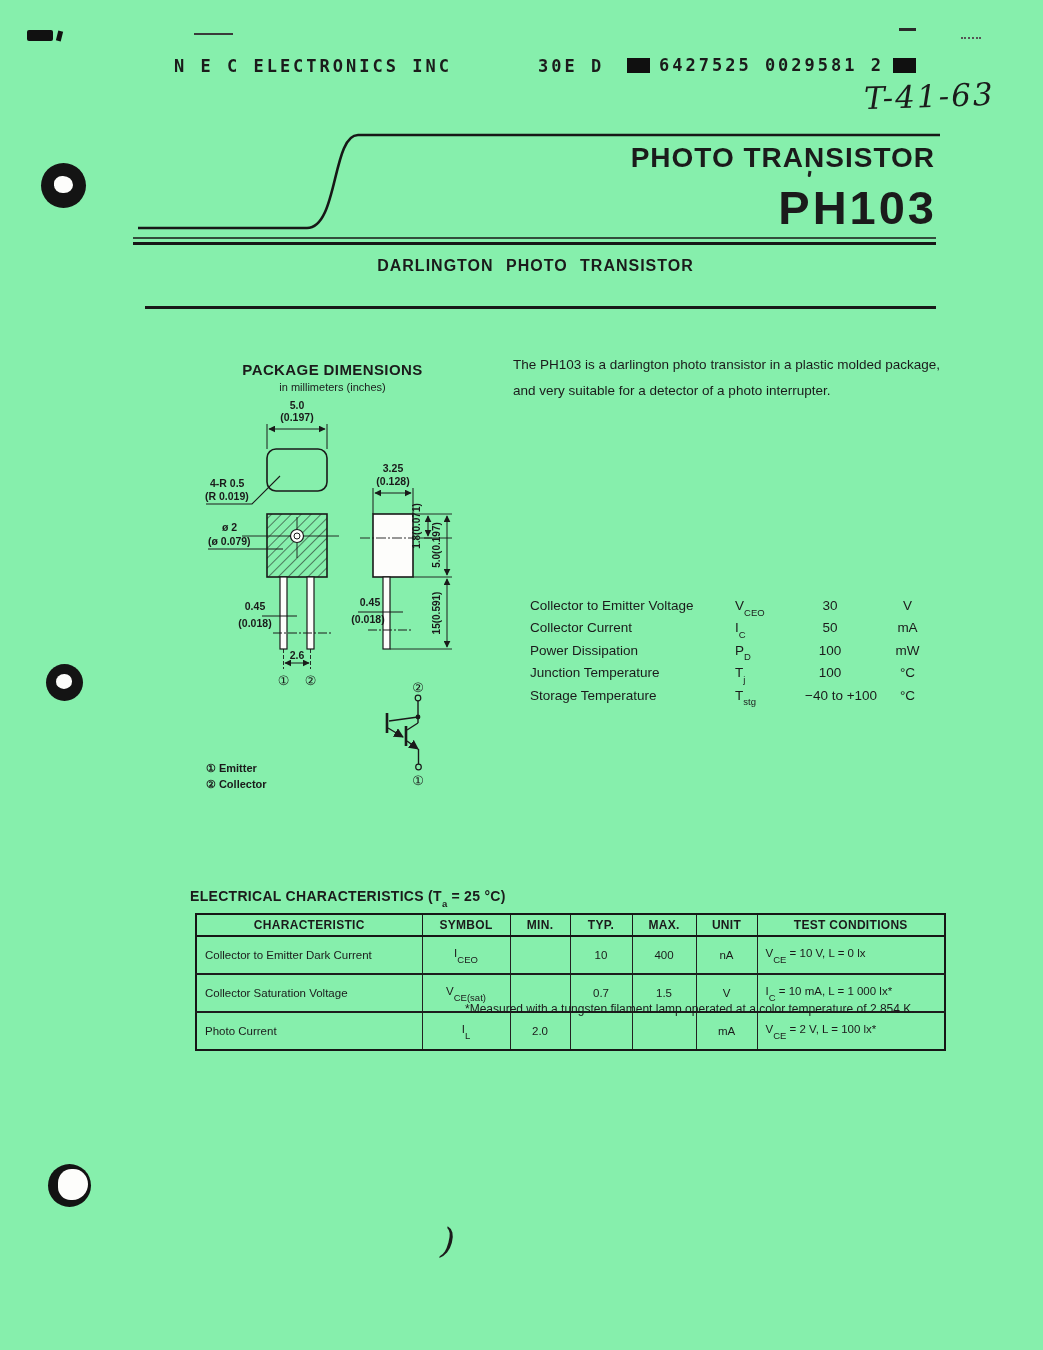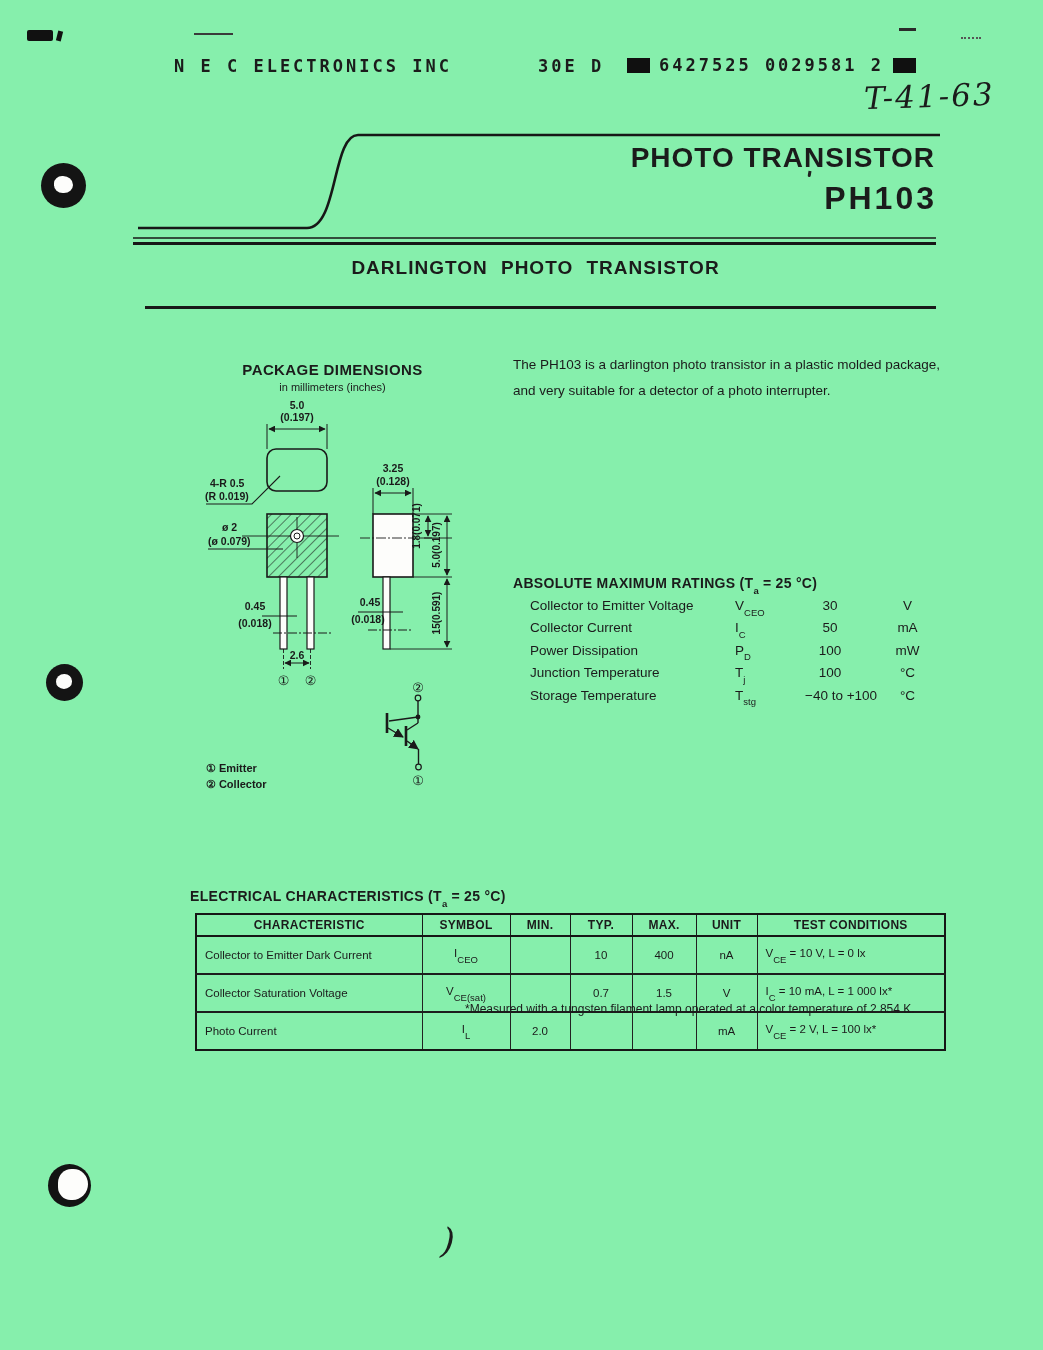--- a/index.html
+++ b/index.html
@@ -20,22 +20,22 @@
   .hdr-code{left:538px;top:56px;}
   .hdr-stamp{left:627px;top:55px;display:flex;align-items:center;gap:9px;}
   .sq{width:23px;height:15px;background:#101010;display:inline-block;}
   .handwrite{font-family:"DejaVu Serif",serif;font-style:italic;white-space:nowrap;}
   .hw-code{left:864px;top:78px;font-size:31px;transform:rotate(-2deg);letter-spacing:2px;}
   .hw-mark{left:441px;top:1221px;font-size:35px;transform:rotate(4deg);}
   
   .banner-svg{left:130px;top:128px;}
   .title-category{right:108px;top:142px;font-size:28px;font-weight:bold;letter-spacing:1px;white-space:nowrap;}
   .o-artifact{right:232px;top:171px;width:3px;height:6px;background:#222;border-radius:0 0 2px 2px;transform:rotate(10deg);}
-  .title-part{right:106px;top:180px;font-size:32px;font-weight:bold;letter-spacing:3px;white-space:nowrap;margin-left:16px;}
-  .title-sub{left:133px;top:257px;width:805px;text-align:center;font-size:19px;font-weight:bold;letter-spacing:1px;word-spacing:7px;white-space:nowrap;}
+  .title-part{right:106px;top:180px;font-size:47px;font-weight:bold;letter-spacing:3px;white-space:nowrap;margin-left:16px;}
+  .title-sub{left:133px;top:257px;width:805px;text-align:center;font-size:16px;font-weight:bold;letter-spacing:1px;word-spacing:7px;white-space:nowrap;}
   .rule-sub{left:145px;top:306px;width:791px;height:3px;background:#191919;}
   
   .pkg-title{left:205px;top:361px;width:255px;text-align:center;font-size:15px;font-weight:bold;letter-spacing:0.4px;white-space:nowrap;}
   .pkg-subtitle{left:205px;top:381px;width:255px;text-align:center;font-size:11px;font-weight:normal;}
   .desc{left:513px;top:352px;width:430px;font-size:13.5px;line-height:26px;}
   
   .amr-title{left:513px;top:575px;font-size:14px;font-weight:bold;letter-spacing:0.3px;white-space:nowrap;}
   .amr-table{left:530px;top:598px;font-size:13.5px;}
   .amr-row{display:flex;height:22.4px;align-items:baseline;white-space:nowrap;}
   .amr-c1{width:205px;}
@@ -190,23 +190,20 @@
       <line x1="218.5" y1="352" x2="218.5" y2="367" stroke-width="1.4"></line>
       <circle cx="218.5" cy="370" r="2.8" stroke-width="1.2"></circle>
     </g>
     <text class="svg-t svg-pin" x="218" y="295" text-anchor="middle">②</text>
     <text class="svg-t svg-pin" x="218" y="388" text-anchor="middle">①</text>
 
     <text class="svg-t svg-leg" x="6" y="375">① Emitter</text>
     <text class="svg-t svg-leg" x="6" y="391">② Collector</text>
   </svg>
 
-  <div class="abs amr-title">
-    <span>ABSOLUTE MAXIMUM RATINGS (T</span><sub>a</sub><span> = 25 °C)</span>
-  </div>
   <div class="abs amr-table">
     <div class="amr-row">
       <span class="amr-c1">Collector to Emitter Voltage</span>
       <span class="amr-c2"><span>V</span><sub>CEO</sub></span>
       <span class="amr-c3">30</span>
       <span class="amr-c4">V</span>
     </div>
     <div class="amr-row">
       <span class="amr-c1">Collector Current</span>
       <span class="amr-c2"><span>I</span><sub>C</sub></span>

